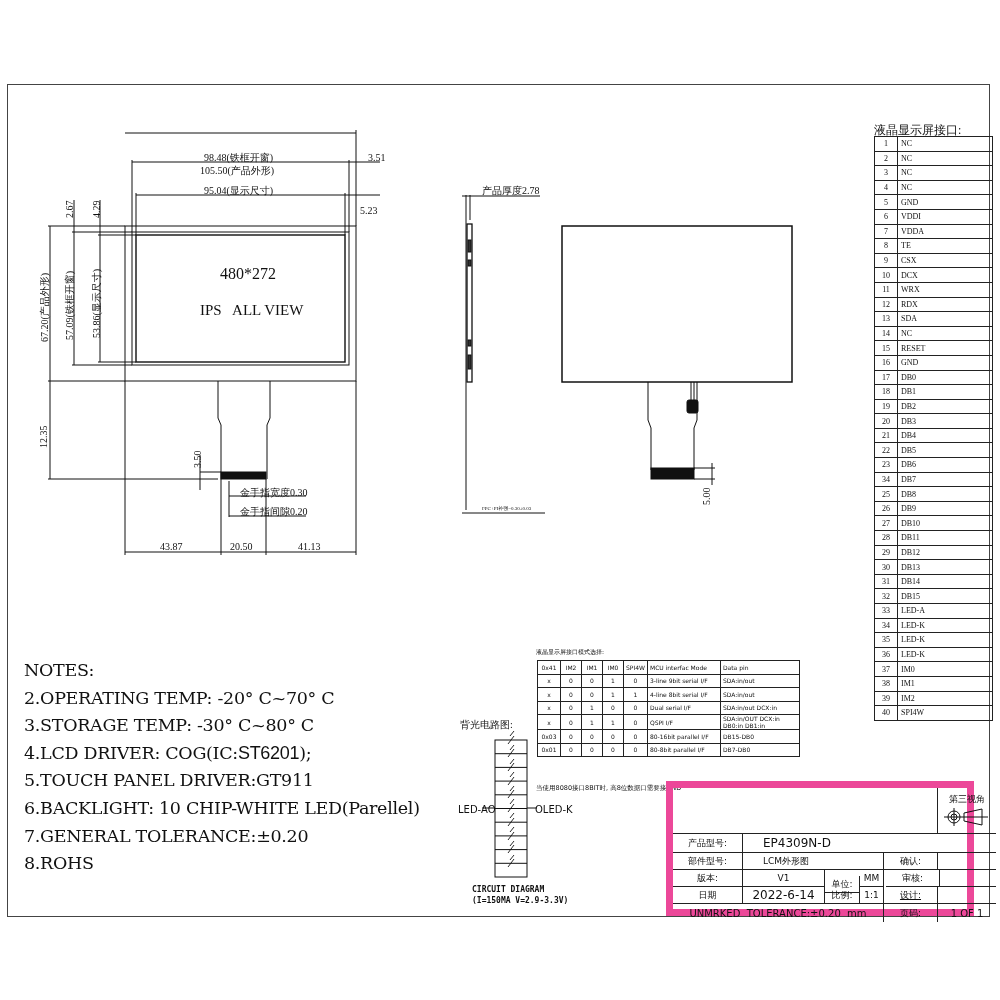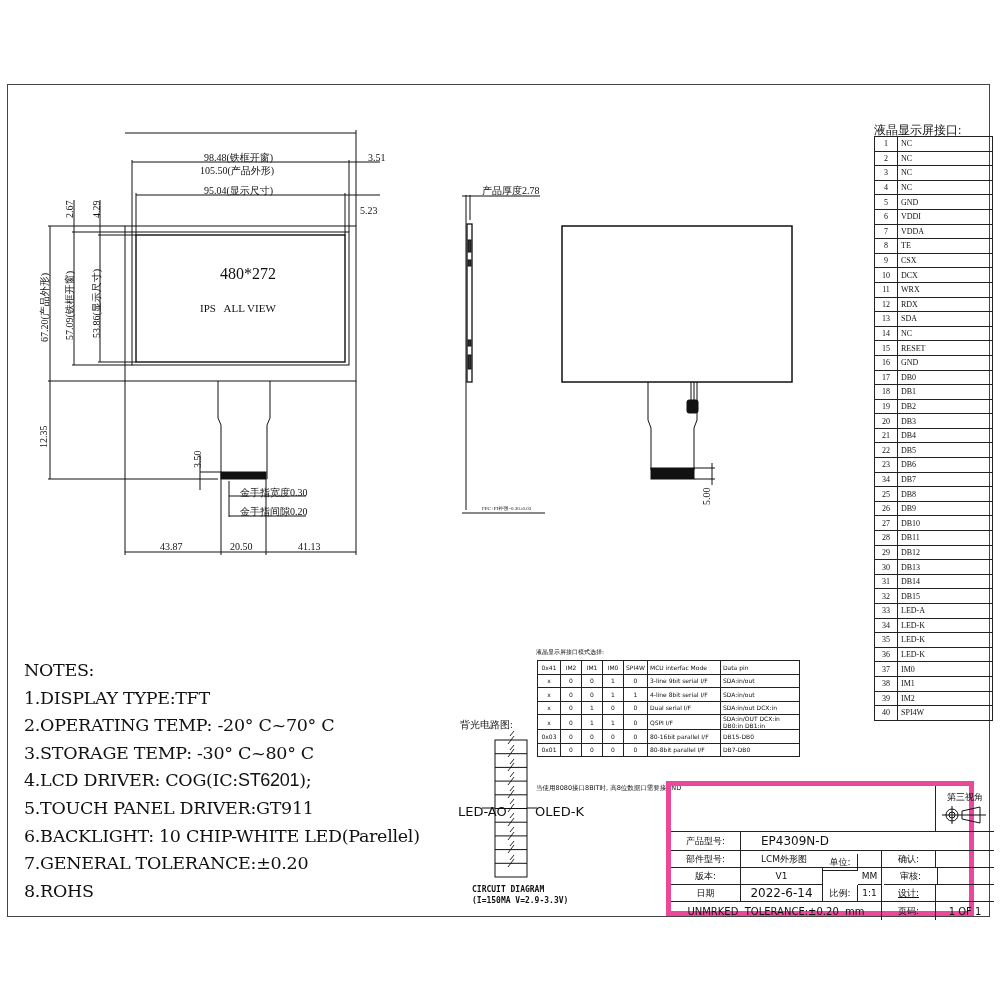--- a/index.html
+++ b/index.html
@@ -17,25 +17,25 @@
   
   .mode-title { position:absolute; left:536px; top:648px; font-family:"DejaVu Sans", sans-serif; font-size:6px; }
   .mode-table { position:absolute; left:537px; top:660px; border-collapse:collapse; }
   .mode-table td { border:1px solid #222; font-family:"DejaVu Sans", sans-serif; font-size:6px; height:12.5px; padding:0 2px; text-align:center; }
   .mode-table td.l { text-align:left; }
   .mode-note { position:absolute; left:536px; top:763px; font-family:"DejaVu Sans", sans-serif; font-size:6.5px;margin-top:21px; }
   
   .notes { position:absolute; left:24px; top:657px; font-family:"DejaVu Serif", serif; font-size:17.5px; line-height:27.6px; letter-spacing:-0.3px; }
   .notes div { white-space:nowrap; }
   
-  .tb { position:absolute; left:666px; top:781px; width:308px; height:135px; border:5px solid #ec4899; box-sizing:border-box; font-family:"DejaVu Sans", sans-serif; }
+  .tb { position:absolute; left:666px; top:781px; width:308px; height:135px; border:7px solid #ec4899; box-sizing:border-box; font-family:"DejaVu Sans", sans-serif; }
   .tb-cell { position:absolute; border-right:1px solid #222; border-bottom:1px solid #222; box-sizing:border-box; font-size:9px; display:flex; align-items:center; justify-content:center; white-space:nowrap; }
   .circuit-title { position:absolute; left:460px; top:718px; font-family:"Liberation Serif", serif; font-size:10px; }
   .circuit-cap { position:absolute; left:472px; top:884px; font-family:"DejaVu Sans Mono", monospace; font-size:8px; font-weight:bold; line-height:11px; }
-  .led-lbl { position:absolute; font-family:"DejaVu Sans", sans-serif; font-size:13px;text-align:center; }
+  .led-lbl { position:absolute; font-family:"DejaVu Sans", sans-serif; font-size:10px;text-align:center; }
 </style>
 </head>
 <body>
 
 <div class="frame"></div>
 
 <svg class="draw" width="1000" height="1000" stroke="#111" fill="none" stroke-width="1">
 
   <rect x="125" y="226" width="231" height="155"></rect>
   <line x1="125" y1="381" x2="125" y2="555"></line>
@@ -142,21 +142,21 @@
 <div class="vtext" style="left:63px;top:340px;">57.09(铁框开窗)</div>
 <div class="vtext" style="left:90px;top:338px;">53.86(显示尺寸)</div>
 <div class="vtext" style="left:38px;top:448px;">12.35</div>
 <div class="vtext" style="left:192px;top:468px;">3.50</div>
 <div class="dim" style="left:240px;top:486px;">金手指宽度0.30</div>
 <div class="dim" style="left:240px;top:505px;">金手指间隙0.20</div>
 <div class="dim" style="left:160px;top:541px;">43.87</div>
 <div class="dim" style="left:230px;top:541px;">20.50</div>
 <div class="dim" style="left:298px;top:541px;">41.13</div>
 <div class="dim" style="left:220px;top:265px;font-size:16px;">480*272</div>
-<div class="dim" style="left:200px;top:302px;font-size:11px;white-space:pre;">IPS   ALL VIEW</div>
+<div class="dim" style="left:200px;top:302px;font-size:15px;white-space:pre;">IPS   ALL VIEW</div>
 
 <div class="dim" style="left:482px;top:184px;">产品厚度2.78</div>
 <div class="dim" style="left:482px;top:505px;font-size:5px;">FPC+PI补强=0.30±0.03</div>
 
 <div class="vtext" style="left:701px;top:505px;">5.00</div>
 
 <div class="pin-title">液晶显示屏接口:</div>
 <table class="pin-table">
   <tbody id="pin-body">
       <tr>
@@ -397,21 +397,20 @@
 <div class="circuit-title">背光电路图:</div>
 <div class="led-lbl" style="left:458px;top:804px;">LED-AO</div>
 <div class="led-lbl" style="left:535px;top:804px;">OLED-K</div>
 <div class="circuit-cap">
   <div>CIRCUIT DIAGRAM</div>
   <div>(I=150MA V=2.9-3.3V)</div>
 </div>
 
 <div class="notes">
   <div>NOTES:</div>
-  <div>1.DISPLAY TYPE:TFT</div>
   <div>2.OPERATING TEMP: -20° C~70° C</div>
   <div>3.STORAGE TEMP: -30° C~80° C</div>
   <div><span>4.LCD DRIVER: COG(IC:</span><span style="font-family:&quot;Liberation Sans&quot;, sans-serif;font-size:18px;">ST6201</span><span>);</span></div>
   <div>5.TOUCH PANEL DRIVER:GT911</div>
   <div>6.BACKLIGHT: 10 CHIP-WHITE LED(Parellel)</div>
   <div>7.GENERAL TOLERANCE:±0.20</div>
   <div>8.ROHS</div>
 </div>
 
 <div class="tb">
@@ -427,21 +426,21 @@
     </svg>
   </div>
   <div class="tb-cell" style="left:0;top:46px;width:70px;height:19px;">产品型号:</div>
   <div class="tb-cell" style="left:70px;top:46px;width:253px;height:19px;justify-content:flex-start;padding-left:20px;font-size:12px;border-right:none;">EP4309N-D</div>
   <div class="tb-cell" style="left:0;top:65px;width:70px;height:17px;">部件型号:</div>
   <div class="tb-cell" style="left:70px;top:65px;width:141px;height:17px;justify-content:flex-start;padding-left:20px;">LCM外形图</div>
   <div class="tb-cell" style="left:211px;top:65px;width:54px;height:17px;">确认:</div>
   <div class="tb-cell" style="left:265px;top:65px;width:58px;height:17px;border-right:none;"></div>
   <div class="tb-cell" style="left:0;top:82px;width:70px;height:17px;">版本:</div>
   <div class="tb-cell" style="left:70px;top:82px;width:82px;height:17px;">V1</div>
-  <div class="tb-cell" style="left:152px;top:68px;width:35px;height:17px;">单位:</div>
+  <div class="tb-cell" style="left:152px;top:88px;width:35px;height:17px;">单位:</div>
   <div class="tb-cell" style="left:187px;top:82px;width:24px;height:17px;">MM</div>
   <div class="tb-cell" style="left:213px;top:82px;width:54px;height:17px;">审核:</div>
   <div class="tb-cell" style="left:265px;top:82px;width:58px;height:17px;border-right:none;"></div>
   <div class="tb-cell" style="left:0;top:99px;width:70px;height:17px;">日期</div>
   <div class="tb-cell" style="left:70px;top:99px;width:82px;height:17px;font-size:12px;">2022-6-14</div>
   <div class="tb-cell" style="left:152px;top:99px;width:35px;height:17px;">比例:</div>
   <div class="tb-cell" style="left:187px;top:99px;width:24px;height:17px;">1:1</div>
   <div class="tb-cell" style="left:211px;top:99px;width:54px;height:17px;text-decoration:underline;">设计:</div>
   <div class="tb-cell" style="left:265px;top:99px;width:58px;height:17px;border-right:none;"></div>
   <div class="tb-cell" style="left:0;top:116px;width:211px;height:18px;font-size:10px;border-bottom:none;white-space:pre;">UNMRKED  TOLERANCE:±0.20  mm</div>

